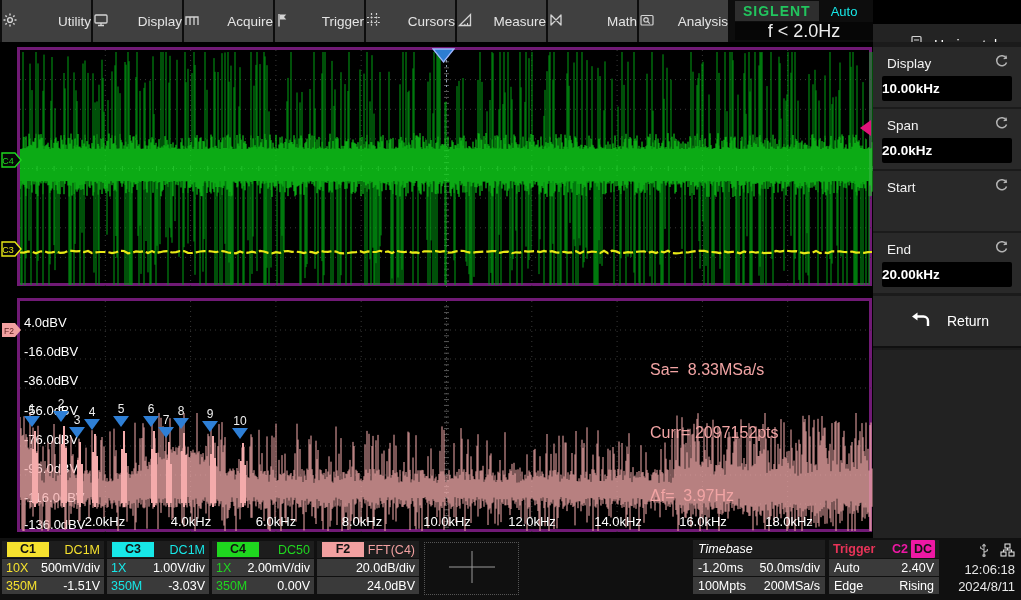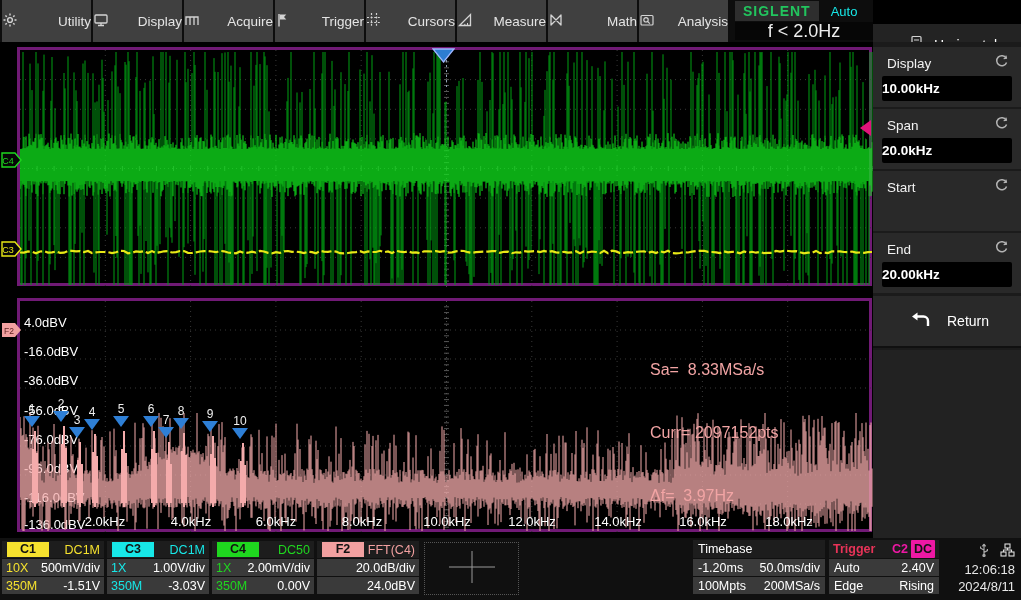--- a/index.html
+++ b/index.html
@@ -56,21 +56,21 @@
   .ch-top{height:17px;background:#1d1d1d;display:flex;align-items:center;justify-content:space-between;}
   .ch-badge{width:42px;height:15px;margin-left:5px;border-radius:0;text-align:center;line-height:15px;
             color:#111;font-weight:bold;}
   .ch-coupling{margin-right:4px;}
   .ch-row{height:17px;margin-top:1px;background:#3a3a3a;display:flex;align-items:center;
           justify-content:space-between;padding:0 4px;color:#fff;}
   .c1-col{color:#f5e12e;} .c3-col{color:#17e7e7;} .c4-col{color:#1fd71f;} .f2-col{color:#f2a0a0;}
   .add-box{position:absolute;left:424px;top:4px;width:93px;height:51px;border:1px dotted #555;
            display:flex;align-items:center;justify-content:center;}
   .tb-box{position:absolute;left:693px;top:2px;width:132px;height:56px;font-size:12.5px;}
-  .tb-title{height:18px;background:#1d1d1d;color:#fff;padding-left:5px;line-height:18px;}
+  .tb-title{height:18px;background:#1d1d1d;color:#fff;padding-left:5px;line-height:18px;font-style:italic;}
   .tb-row{height:17px;margin-top:1px;background:#3a3a3a;display:flex;align-items:center;
           justify-content:space-between;padding:0 5px;color:#fff;}
   .trg-box{position:absolute;left:829px;top:2px;width:110px;height:56px;font-size:12.5px;}
   .trg-title{height:18px;background:#1d1d1d;display:flex;align-items:center;justify-content:space-between;
              padding:0 4px;line-height:18px;}
   .trg-name{color:#e83358;font-weight:bold;}
   .trg-src{color:#ee18a4;font-weight:bold;margin-left:auto;margin-right:3px;}
   .trg-coup{background:#ee18a4;color:#111;font-weight:bold;padding:0 3px;border-radius:1px;}
   .clock-box{position:absolute;left:944px;top:2px;width:74px;height:56px;color:#e8e8e8;font-size:13px;
              display:flex;flex-direction:column;align-items:flex-end;justify-content:space-between;padding:2px 3px;box-sizing:border-box;}

